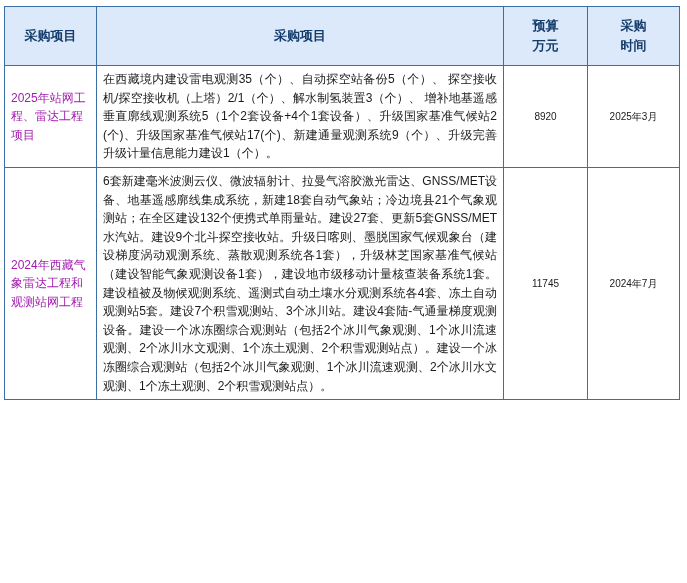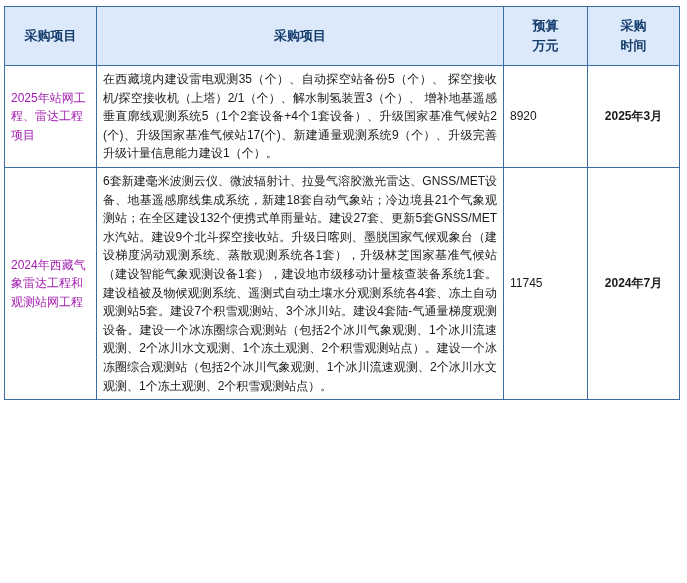--- a/index.html
+++ b/index.html
@@ -53,27 +53,27 @@
     line-height: 1.9;
   }
   td.cell-desc {
     text-align: justify;
     text-justify: inter-ideograph;
     font-size: 12px;
     line-height: 1.85;
     margin-top: 43px;
   }
   td.cell-budget {
-    font-size: 12px;
+    text-align: center;
+    font-size: 10px;
   }
   td.cell-time {
     text-align: center;
-    font-size: 12px;
+    font-size: 10px;
     line-height: 1.8;
-    font-weight: bold;
   }
   .budget-head-line2 { display:block;font-family:Liberation Serif, serif; }
 </style>
 </head>
 <body>
 
 <div class="table-wrap">
   <table class="proc-table">
     <colgroup>
       <col class="col-project">

